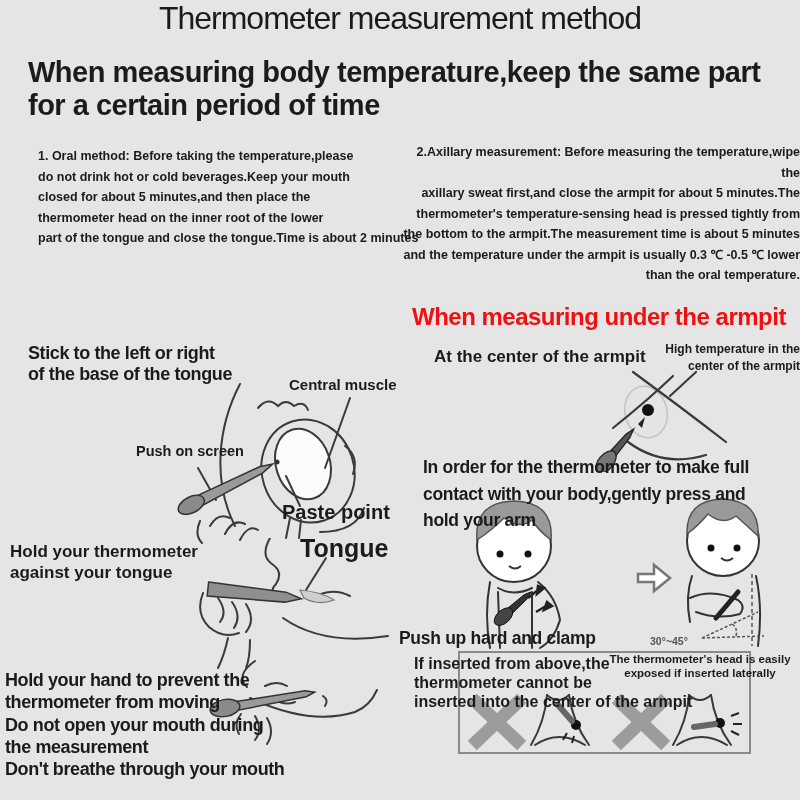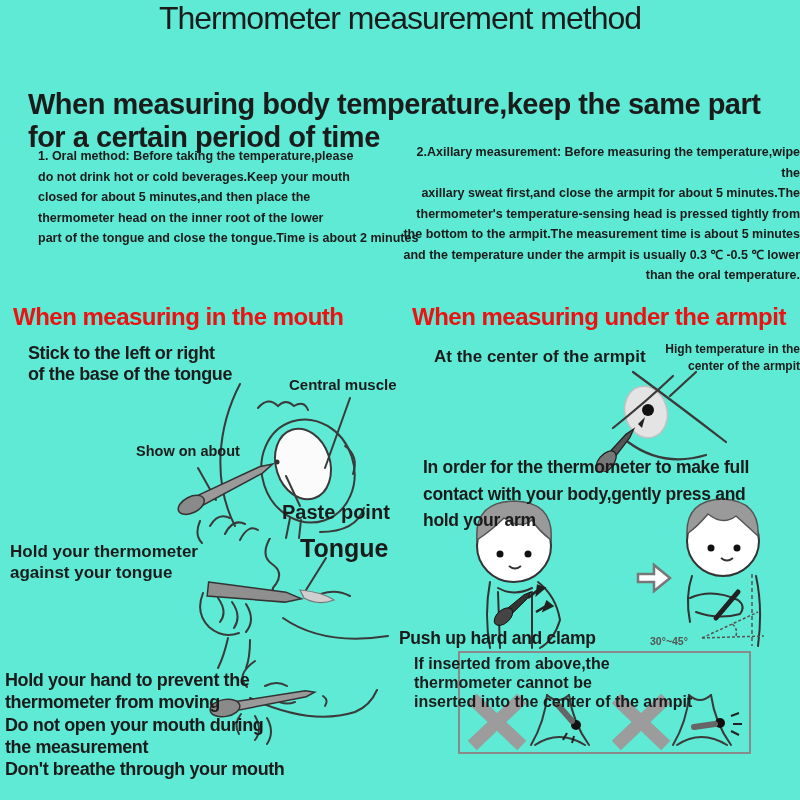--- a/index.html
+++ b/index.html
@@ -2,27 +2,27 @@
 <html style="--red: #ed1111; --ink: #1b1b1b; --gray: #9a9a9a;"><head>
 <meta charset="utf-8">
 <style>
   :root{
     --red:#ed1111;
     --ink:#1b1b1b;
     --gray:#9a9a9a;
   }
   html,body{margin:0;padding:0;background:#fff;}
   #canvas{
-    position:relative;width:800px;height:800px;background:#5eead4;overflow:hidden;
+    position:relative;width:800px;height:800px;background:#e5e5e5;overflow:hidden;
     font-family:"Liberation Sans",sans-serif;color:var(--ink);
   }
   .abs{position:absolute;}
   .ml{white-space:pre-line;}
   .title{left:0;right:0;top:8;text-align:center;font-size:32px;font-weight:400;letter-spacing:-1px;}
-  .subtitle{left:28;left:28px;top:56px;font-size:29px;font-weight:700;line-height:1.13;letter-spacing:-0.5px;margin-top:32px;}
+  .subtitle{left:28;left:28px;top:56px;font-size:29px;font-weight:700;line-height:1.13;letter-spacing:-0.5px;}
   .p-oral{left:38px;top:146px;font-size:12.5px;font-weight:700;line-height:1.64;}
   .p-axil{left:402px;top:142px;font-size:12.5px;font-weight:700;line-height:1.64;text-align:right;}
   .h-red{font-size:24px;font-weight:700;color:var(--red);letter-spacing:-0.5px;}
   .h-mouth{left:13px;top:303px;}
   .h-armpit{left:412px;top:303px;}
   .t-stick{left:8px;top:343px;font-size:18px;font-weight:700;line-height:1.18;letter-spacing:-0.4px;margin-left:20px;}
   .t-central{left:289px;top:376px;font-size:15px;font-weight:700;}
   .t-show{left:136px;top:443px;font-size:14.5px;font-weight:700;}
   .t-paste{left:282px;top:501px;font-size:20px;font-weight:700;text-align:right;}
   .t-tongue{left:300px;top:534px;font-size:25px;font-weight:700;}
@@ -54,27 +54,26 @@
 closed for about 5 minutes,and then place the
 thermometer head on the inner root of the lower
 part of the tongue and close the tongue.Time is about 2 minutes</div>
   <div class="abs txt p-axil ml">2.Axillary measurement: Before measuring the temperature,wipe the
 axillary sweat first,and close the armpit for about 5 minutes.The
 thermometer's temperature-sensing head is pressed tightly from
 the bottom to the armpit.The measurement time is about 5 minutes
 and the temperature under the armpit is usually 0.3 ℃ -0.5 ℃ lower
 than the oral temperature.</div>
 
-  <div class="abs txt h-red h-mouth">When measuring in the mouth</div>
   <div class="abs txt h-red h-armpit">When measuring under the armpit</div>
 
   <div class="abs txt t-stick ml">Stick to the left or right
 of the base of the tongue</div>
   <div class="abs txt t-central">Central muscle</div>
-  <div class="abs txt t-show">Show on about</div>
+  <div class="abs txt t-show">Push on screen</div>
   <div class="abs txt t-paste">Paste point</div>
   <div class="abs txt t-tongue">Tongue</div>
   <div class="abs txt t-holdthermo ml">Hold your thermometer
 against your tongue</div>
   <div class="abs txt t-notes ml">Hold your hand to prevent the
 thermometer from moving
 Do not open your mouth during
 the measurement
 Don't breathe through your mouth</div>
 
@@ -84,20 +83,22 @@
   <div class="abs txt t-fullcontact ml">In order for the thermometer to make full
 contact with your body,gently press and
 hold your arm</div>
   <div class="abs txt t-pushup">Push up hard and clamp</div>
   <div class="abs txt t-angle">30°~45°</div>
 
   <div class="abs wrong-box"></div>
   <div class="abs txt t-wrongabove ml">If inserted from above,the
 thermometer cannot be
 inserted into the center of the armpit</div>
+  <div class="abs txt t-wronglateral ml">The thermometer's head is easily
+exposed if inserted laterally</div>
 
   <svg style="left:140px;top:376px" width="270" height="170" viewBox="0 0 270 170">
     <g fill="none" stroke="#3a3a3a" stroke-width="2" stroke-linecap="round">
       <path d="M100,8 C78,50 72,105 95,150"></path>
       <path d="M118,32 q10,-12 20,-2 q8,-8 16,0 q10,-6 14,4"></path>
       <ellipse cx="168" cy="95" rx="46" ry="52" transform="rotate(-18 168 95)"></ellipse>
       <ellipse cx="163" cy="88" rx="27" ry="36" transform="rotate(-18 163 88)" fill="#fbfbfb"></ellipse>
       <path d="M205,70 q14,10 8,28"></path>
       <path d="M224,132 q-8,24 -44,24"></path>
       <path d="M150,142 l-4,20 M161,144 l-2,18"></path>

